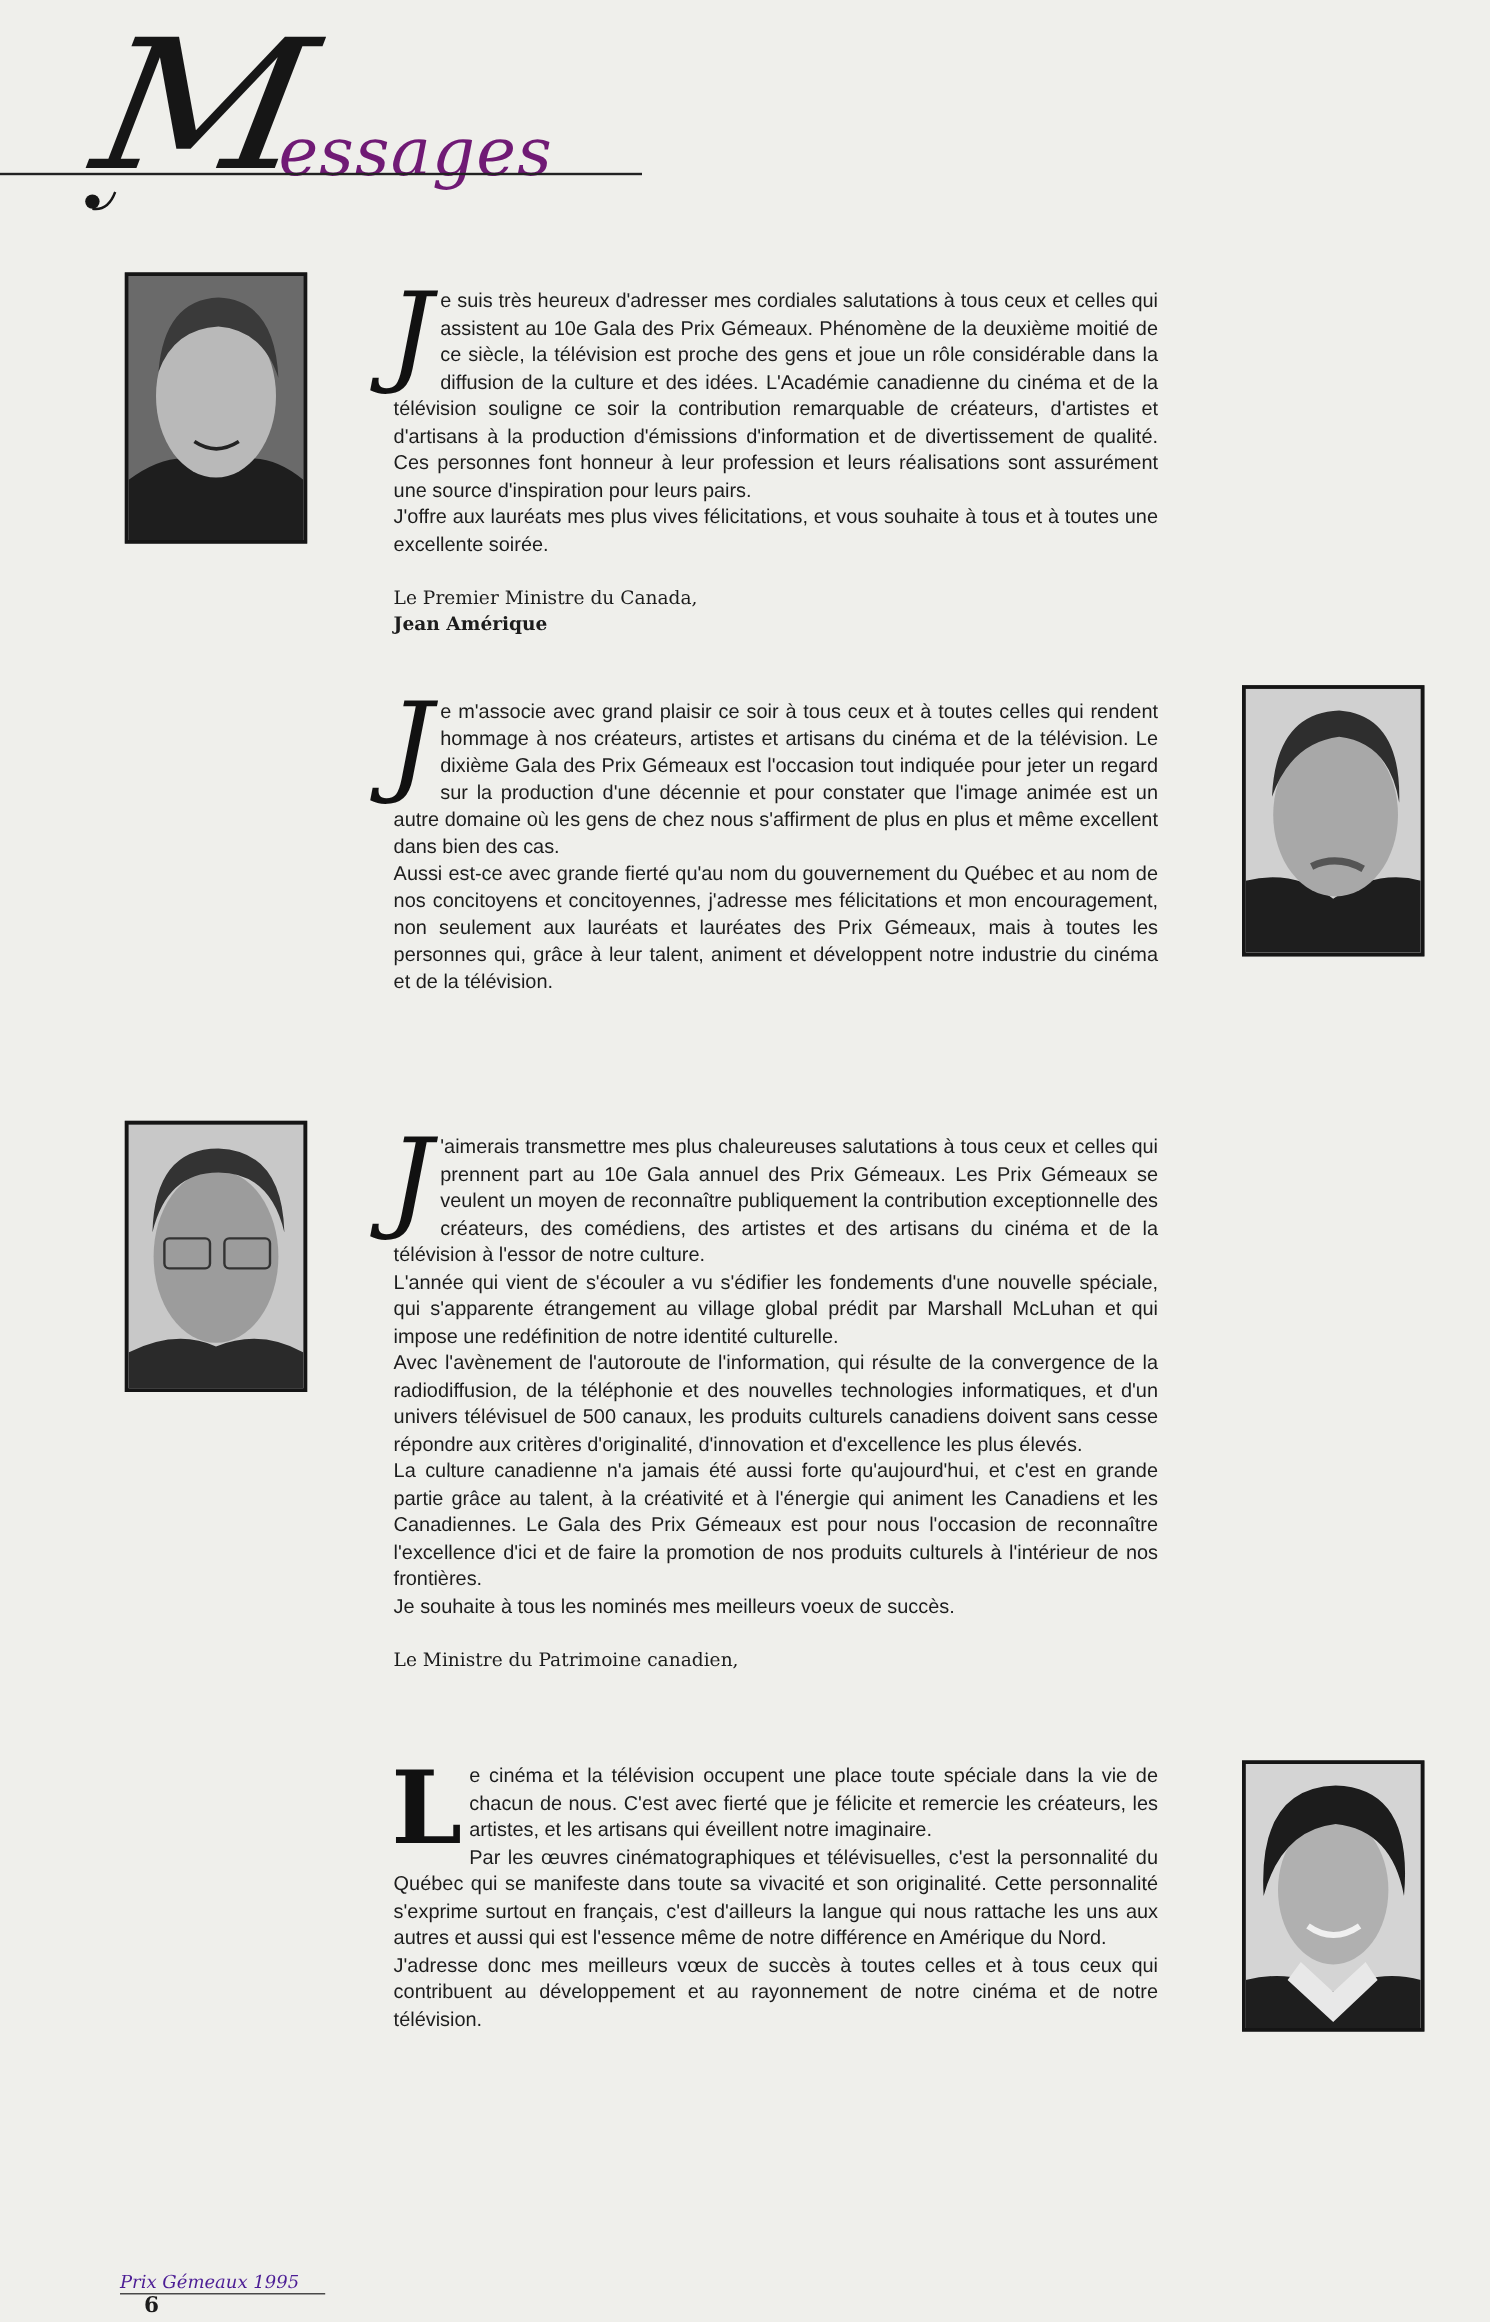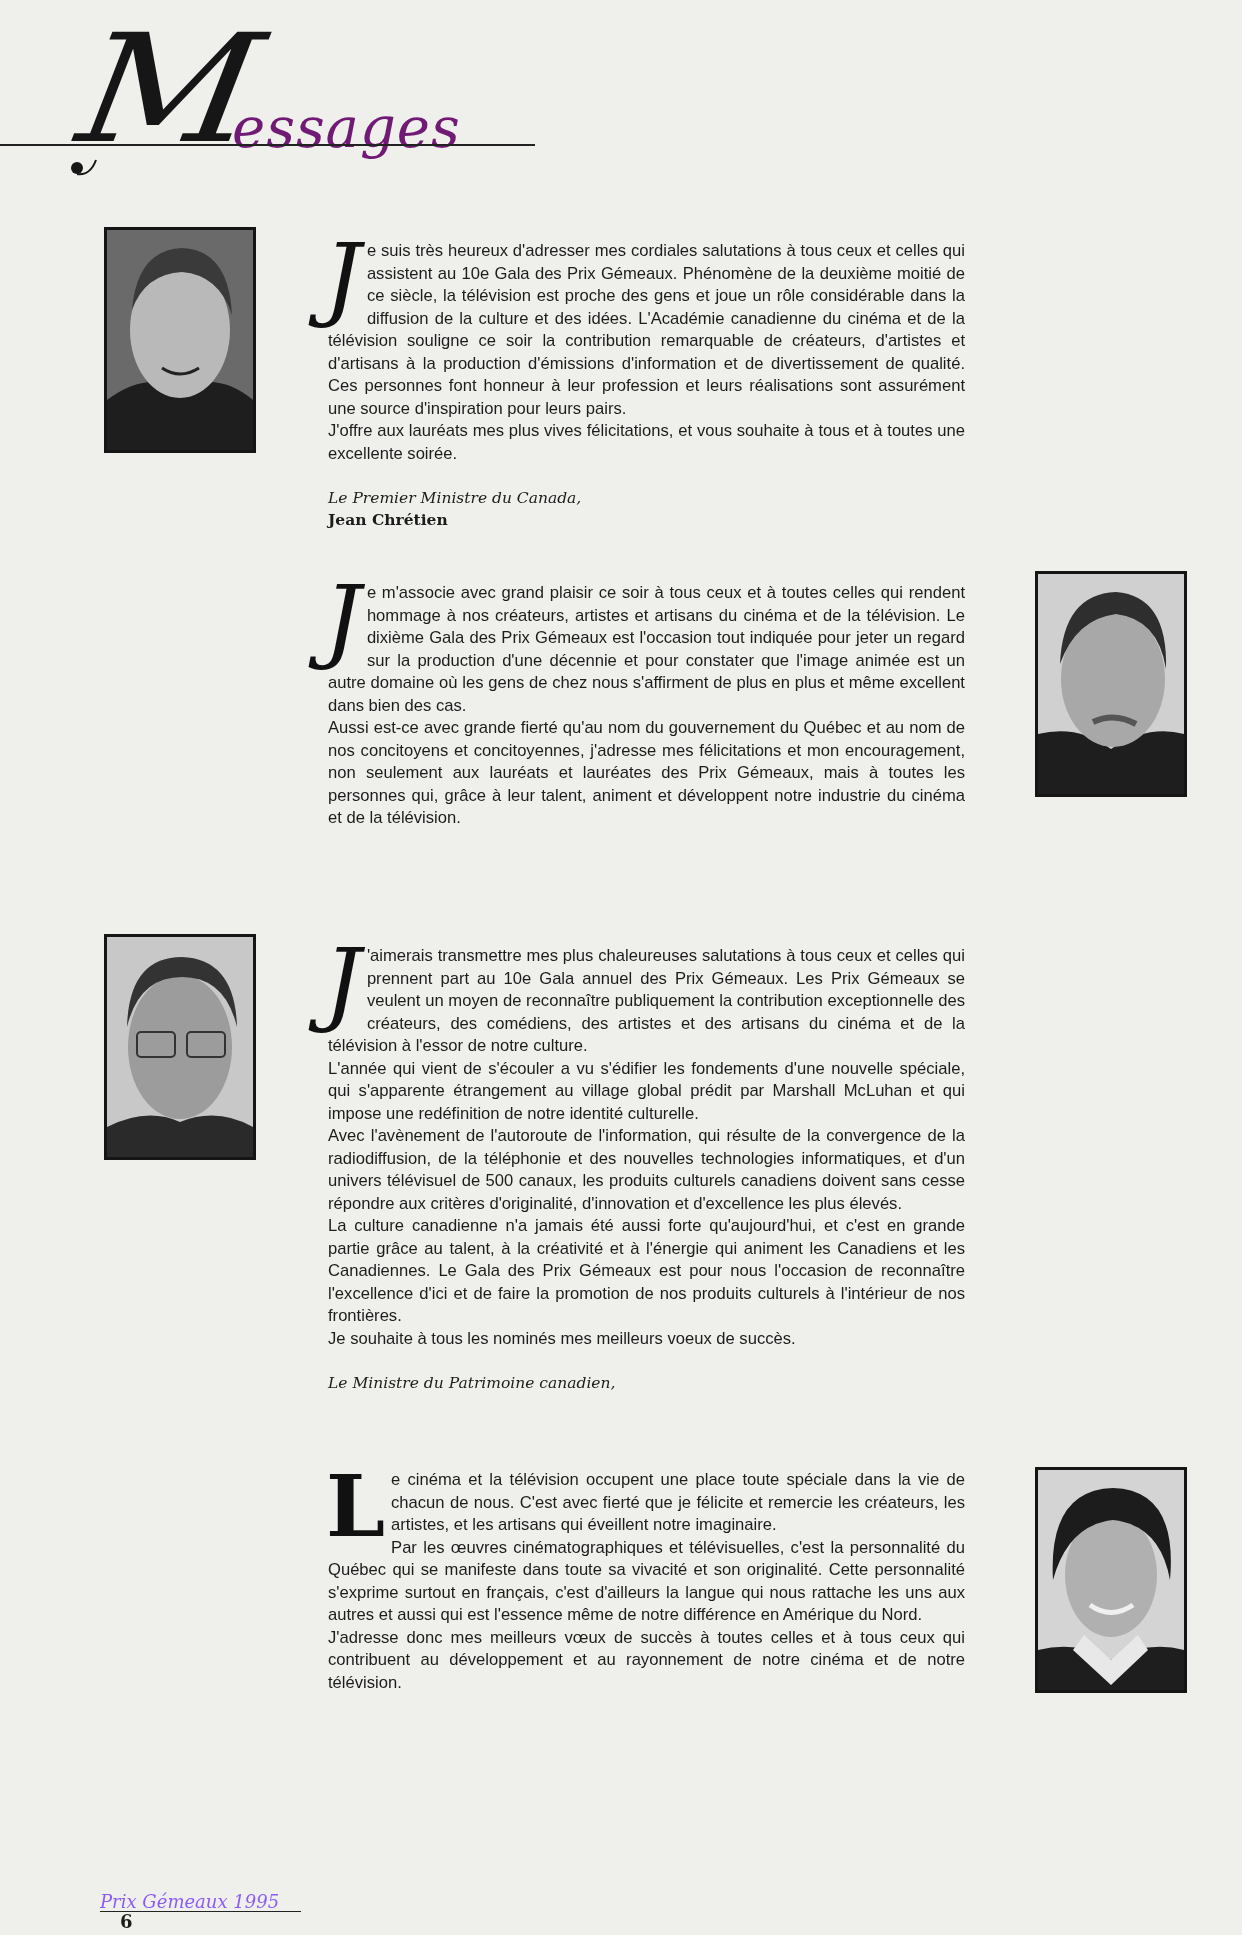--- a/index.html
+++ b/index.html
@@ -31,28 +31,28 @@
     .photo svg { display: block; width: 100%; height: 100%; }
 
     .msg { position: absolute; left: 328px; width: 637px; font-size: 16.6px; line-height: 22.5px; }
     .msg p { margin: 0; text-align: justify; }
     .drop {
       float: left; font-family: "DejaVu Serif", serif; font-style: italic;
       font-size: 92px; line-height: 72px; height: 70px; margin: 2px 6px 0 -4px; color: #111;
     }
     .drop.L { font-style: normal; font-weight: bold; font-size: 84px; margin-left: -2px; }
     .sig { margin-top: 22px; }
-    .sig .role { font-family: "DejaVu Serif", serif; font-style: italic; font-size: 15.5px; line-height: 22px; }
+    .sig .role { font-family: "DejaVu Serif", serif; font-size: 15.5px; line-height: 22px; }
     .sig .name { font-family: "DejaVu Serif", serif; font-weight: bold; font-size: 15.5px; line-height: 22px; }
     .sig.right { text-align: right; }
 
     .footer { position: absolute; left: 100px; top: 1893px; }
     .footer-label {
-      font-family: "DejaVu Serif", serif; font-style: italic; font-size: 18px;
-      color: #8b5cf6; border-bottom: 1px solid #222; padding-right: 22px; display: inline-block; line-height: 18px;
+      font-family: "DejaVu Serif", serif; font-style: italic; font-size: 15px;
+      color: #4c1d95; border-bottom: 1px solid #222; padding-right: 22px; display: inline-block; line-height: 18px;
     }
     .footer-page { font-family: "DejaVu Serif", serif; font-weight: bold; font-size: 18px; margin-left: 20px; line-height: 20px; }
   </style>
 </head>
 <body>
 
 <div class="title-wrap">
   <span class="title-M">M</span>
   <span class="title-rest">essages</span>
   <svg class="swash" viewBox="0 0 30 30">
@@ -99,21 +99,21 @@
     <path d="M15 110 Q10 20 75 18 Q140 20 132 110 Q122 55 75 50 Q30 55 15 110Z" fill="#1c1c1c"></path>
     <path d="M52 135 Q73 150 95 135" stroke="#f0f0f0" stroke-width="5" fill="none"></path>
   </svg>
 </div>
 
 <div class="msg" style="top:240px;">
   <p><span class="drop">J</span><span>e suis très heureux d'adresser mes cordiales salutations à tous ceux et celles qui assistent au 10e Gala des Prix Gémeaux. Phénomène de la deuxième moitié de ce siècle, la télévision est proche des gens et joue un rôle considérable dans la diffusion de la culture et des idées. L'Académie canadienne du cinéma et de la télévision souligne ce soir la contribution remarquable de créateurs, d'artistes et d'artisans à la production d'émissions d'information et de divertissement de qualité. Ces personnes font honneur à leur profession et leurs réalisations sont assurément une source d'inspiration pour leurs pairs.</span></p>
   <p>J'offre aux lauréats mes plus vives félicitations, et vous souhaite à tous et à toutes une excellente soirée.</p>
   <div class="sig">
     <div class="role">Le Premier Ministre du Canada,</div>
-    <div class="name">Jean Chrétien</div>
+    <div class="name">Jean Amérique</div>
   </div>
 </div>
 
 <div class="msg" style="top:582px;">
   <p><span class="drop">J</span><span>e m'associe avec grand plaisir ce soir à tous ceux et à toutes celles qui rendent hommage à nos créateurs, artistes et artisans du cinéma et de la télévision. Le dixième Gala des Prix Gémeaux est l'occasion tout indiquée pour jeter un regard sur la production d'une décennie et pour constater que l'image animée est un autre domaine où les gens de chez nous s'affirment de plus en plus et même excellent dans bien des cas.</span></p>
   <p>Aussi est-ce avec grande fierté qu'au nom du gouvernement du Québec et au nom de nos concitoyens et concitoyennes, j'adresse mes félicitations et mon encouragement, non seulement aux lauréats et lauréates des Prix Gémeaux, mais à toutes les personnes qui, grâce à leur talent, animent et développent notre industrie du cinéma et de la télévision.</p>
 </div>
 
 <div class="msg" style="top:945px;">
   <p><span class="drop">J</span><span>'aimerais transmettre mes plus chaleureuses salutations à tous ceux et celles qui prennent part au 10e Gala annuel des Prix Gémeaux. Les Prix Gémeaux se veulent un moyen de reconnaître publiquement la contribution exceptionnelle des créateurs, des comédiens, des artistes et des artisans du cinéma et de la télévision à l'essor de notre culture.</span></p>

